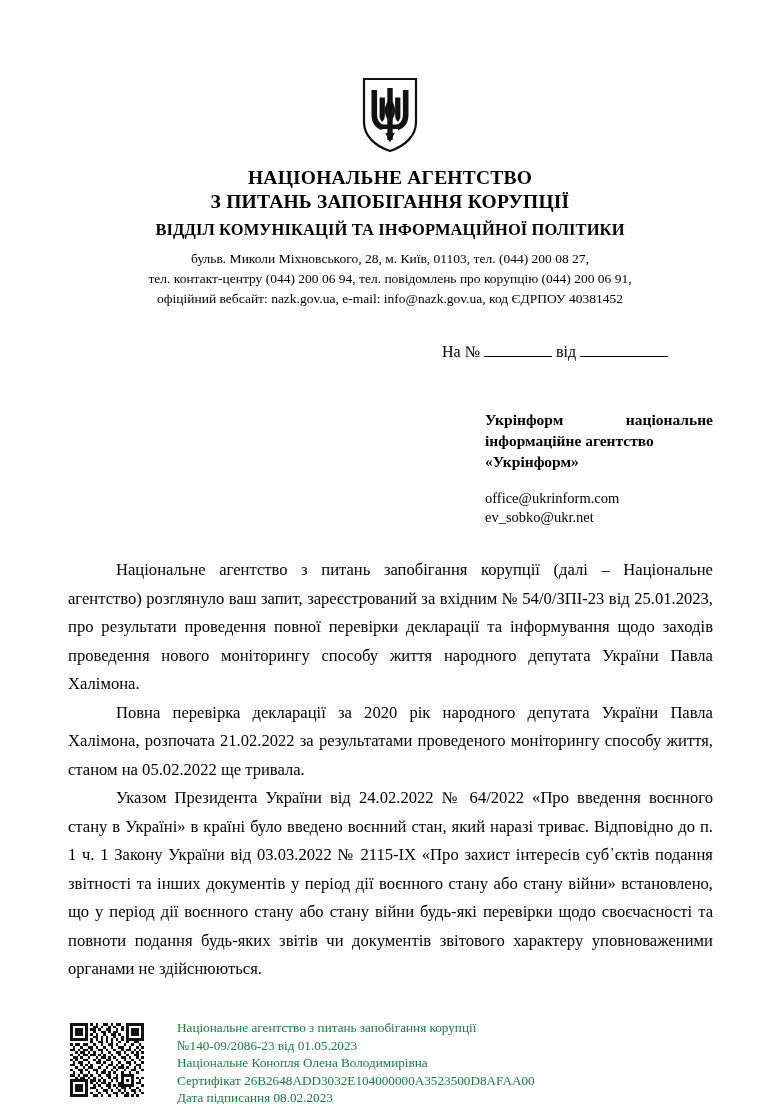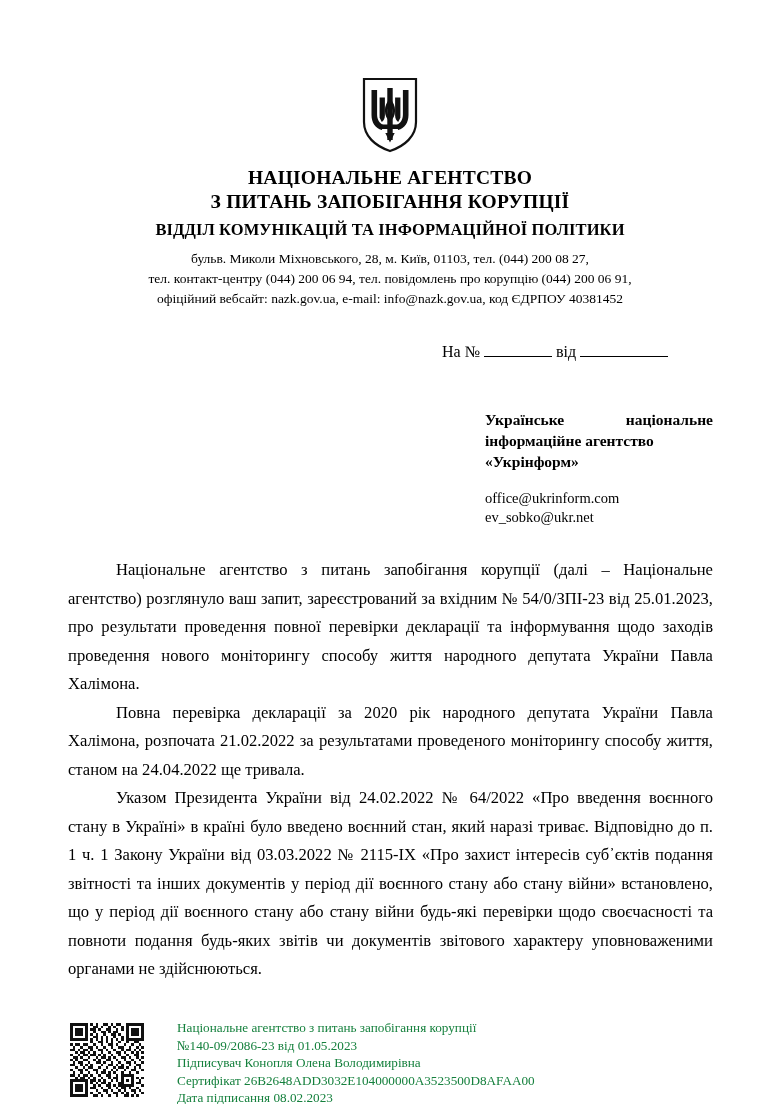--- a/index.html
+++ b/index.html
@@ -185,33 +185,33 @@
 
   <div class="ref-line">
     <span>На №</span>
     <span class="ref-blank b1"></span>
     <span>від</span>
     <span class="ref-blank b2"></span>
   </div>
 
   <div class="addressee">
     <div class="addressee-name">
-      <span class="just"><span>Українське</span> <span>національне</span></span>
+      <span class="just"><span>Укрінформ</span> <span>національне</span></span>
       <span>інформаційне агентство</span>
       <span>«Укрінформ»</span>
     </div>
     <div class="addressee-emails">
       <div>office@ukrinform.com</div>
       <div>ev_sobko@ukr.net</div>
     </div>
   </div>
 
   <div class="body-text">
     <p>Національне агентство з питань запобігання корупції (далі – Національне агентство) розглянуло ваш запит, зареєстрований за вхідним № 54/0/ЗПІ-23 від 25.01.2023, про результати проведення повної перевірки декларації та інформування щодо заходів проведення нового моніторингу способу життя народного депутата України Павла Халімона.</p>
-    <p>Повна перевірка декларації за 2020 рік народного депутата України Павла Халімона, розпочата 21.02.2022 за результатами проведеного моніторингу способу життя, станом на 24.04.2022 ще тривала.</p>
+    <p>Повна перевірка декларації за 2020 рік народного депутата України Павла Халімона, розпочата 21.02.2022 за результатами проведеного моніторингу способу життя, станом на 05.02.2022 ще тривала.</p>
     <p>Указом Президента України від 24.02.2022 № 64/2022 «Про введення воєнного стану в Україні» в країні було введено воєнний стан, який наразі триває. Відповідно до п. 1 ч. 1 Закону України від 03.03.2022 № 2115-IX «Про захист інтересів суб᾽єктів подання звітності та інших документів у період дії воєнного стану або стану війни» встановлено, що у період дії воєнного стану або стану війни будь-які перевірки щодо своєчасності та повноти подання будь-яких звітів чи документів звітового характеру уповноваженими органами не здійснюються.</p>
   </div>
 
   <div class="sig-block">
     <svg class="qr" viewBox="0 0 29 29" shape-rendering="crispEdges">
       <rect width="29" height="29" fill="#ffffff"></rect>
       <g fill="#111111">
 
         <path d="M0 0h7v7H0z"></path>
           <path d="M1 1h5v5H1z" fill="#ffffff"></path>
@@ -258,19 +258,19 @@
                  M9 24h1v1H9z M11 24h1v1h-1z M14 24h2v1h-2z M17 24h1v1h-1z M19 24h1v1h-1z M28 24h1v1h-1z
                  M8 25h2v1H8z M12 25h1v1h-1z M15 25h1v1h-1z M18 25h1v1h-1z M20 25h2v1h-2z M23 25h1v1h-1z M26 25h1v1h-1z
                  M10 26h1v1h-1z M13 26h2v1h-2z M16 26h1v1h-1z M19 26h1v1h-1z M21 26h1v1h-1z M24 26h2v1h-2z M27 26h1v1h-1z
                  M8 27h1v1H8z M11 27h1v1h-1z M14 27h1v1h-1z M17 27h2v1h-2z M20 27h1v1h-1z M22 27h1v1h-1z M25 27h1v1h-1z M28 27h1v1h-1z
                  M9 28h2v1H9z M12 28h1v1h-1z M15 28h1v1h-1z M18 28h1v1h-1z M21 28h2v1h-2z M24 28h1v1h-1z M26 28h1v1h-1z"></path>
       </g>
     </svg>
     <div class="sig-text">
       <div>Національне агентство з питань запобігання корупції</div>
       <div>№140-09/2086-23 від 01.05.2023</div>
-      <div>Підписувач Конопля Олена Володимирівна</div>
+      <div>Національне Конопля Олена Володимирівна</div>
       <div>Сертифікат 26B2648ADD3032E104000000A3523500D8AFAA00</div>
       <div>Дата підписання 08.02.2023</div>
     </div>
   </div>
 
 </div>
 
 </body></html>

